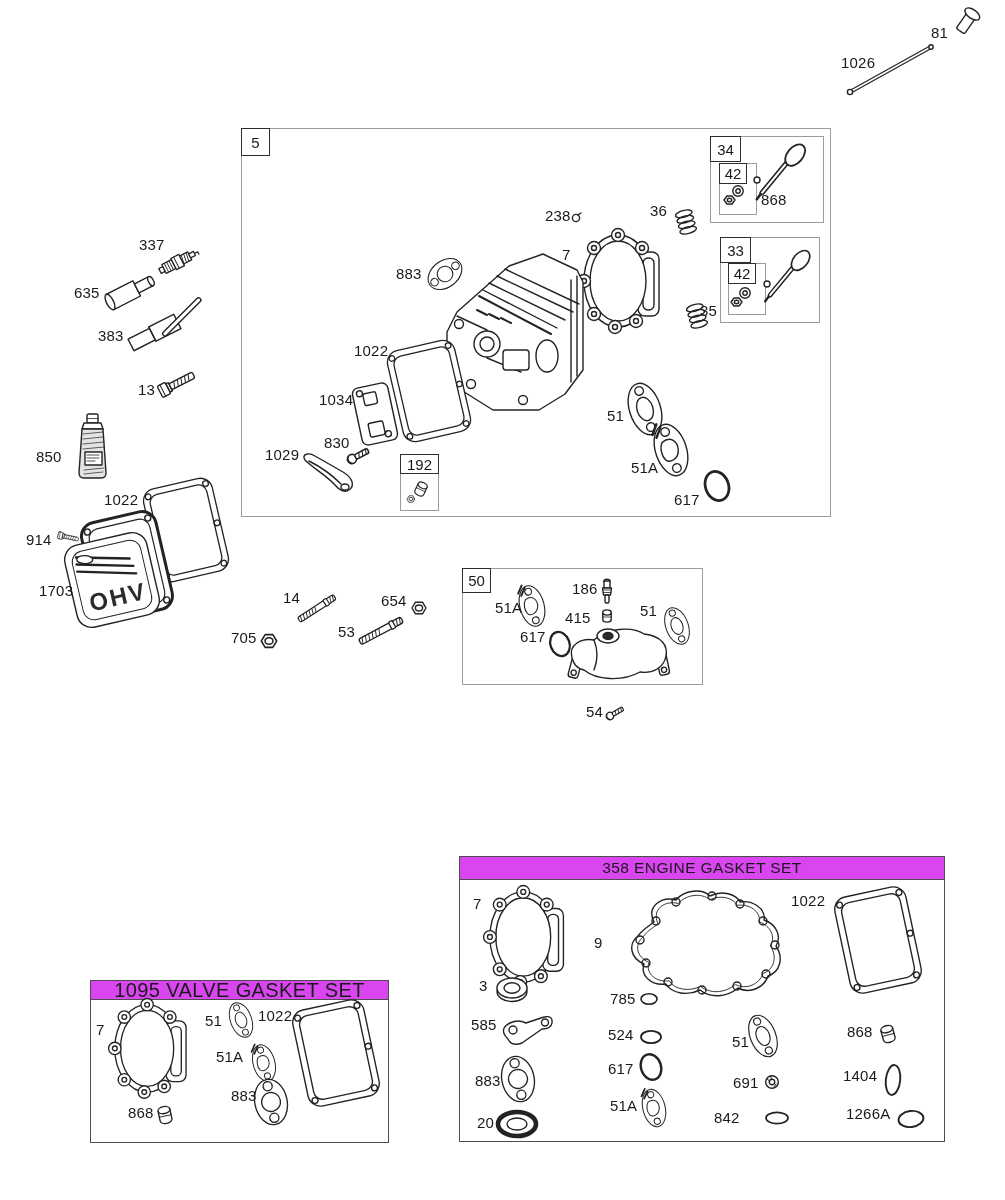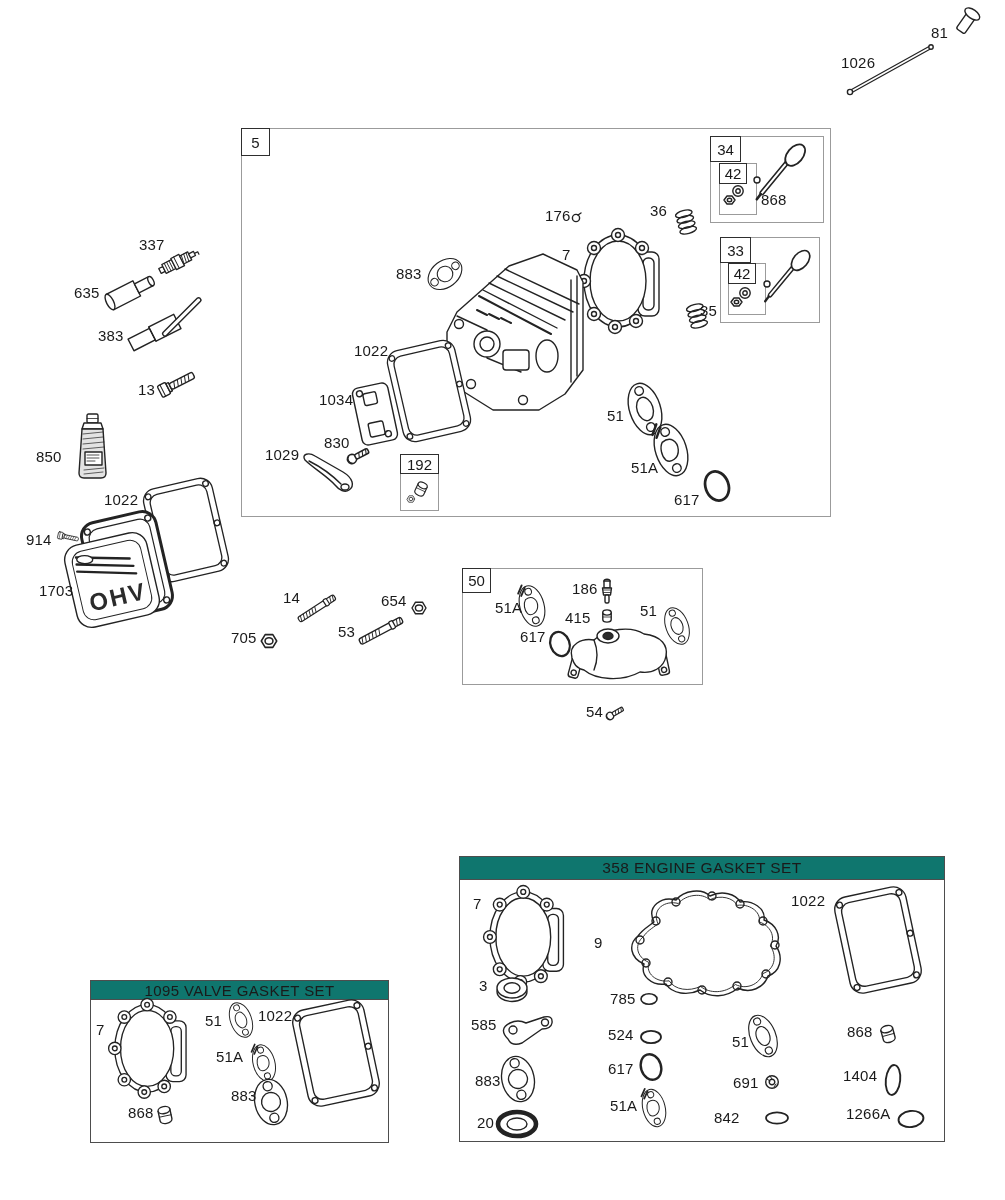--- a/index.html
+++ b/index.html
@@ -2,21 +2,21 @@
 <html><head>
 <meta charset="utf-8">
 <style>
   html,body{margin:0;padding:0;background:#fff}
   .stage{position:relative;width:1005px;height:1200px;background:#fff;
          font-family:"Liberation Sans",sans-serif;color:#1a1a1a;overflow:hidden}
   .pbox{position:absolute;border:1px solid #9b9b9b;background:transparent;z-index:1}
   .setbox{position:absolute;border:1.5px solid #4d4d4d;background:transparent;z-index:1}
   .set-head{position:absolute;left:-1px;top:-1px;right:-1px;height:22px;
             border:1.5px solid #4d4d4d;display:flex;align-items:center;justify-content:center;
-            font-size:15.5px;letter-spacing:.4px;z-index:2;background:#0f766e}
+            font-size:15.5px;letter-spacing:.4px;z-index:2;background:#d946ef}
   .tag{position:absolute;border:1.5px solid #2e2e2e;background:#fff;display:flex;
        align-items:center;justify-content:center;font-size:15px;z-index:4}
   .lbl{position:absolute;font-size:15px;line-height:18px;white-space:nowrap;
        letter-spacing:.2px;z-index:4}
   svg.overlay{position:absolute;left:0;top:0;z-index:3}
 </style>
 </head>
 <body>
 
 <div class="stage">
@@ -26,21 +26,21 @@
   <div class="pbox" style="left:719px;top:163px;width:36px;height:50px"></div>
   <div class="pbox" style="left:720px;top:237px;width:98px;height:84px"></div>
   <div class="pbox" style="left:728px;top:263px;width:36px;height:50px"></div>
   <div class="pbox" style="left:400px;top:454px;width:37px;height:55px"></div>
   <div class="pbox" style="left:462px;top:568px;width:239px;height:115px"></div>
 
   <div class="setbox" style="left:459px;top:856px;width:484px;height:284px">
     <div class="set-head">358 ENGINE GASKET SET</div>
   </div>
   <div class="setbox" style="left:90px;top:980px;width:297px;height:161px">
-    <div class="set-head" style="height:18px;font-size:15px">1095 VALVE GASKET SET</div>
+    <div class="set-head" style="height:18px;font-size:20px">1095 VALVE GASKET SET</div>
   </div>
 
   <div class="tag" style="left:241px;top:128px;width:27px;height:26px">5</div>
   <div class="tag" style="left:710px;top:136px;width:29px;height:24px">34</div>
   <div class="tag" style="left:719px;top:163px;width:26px;height:19px">42</div>
   <div class="tag" style="left:720px;top:237px;width:29px;height:24px">33</div>
   <div class="tag" style="left:728px;top:263px;width:26px;height:19px">42</div>
   <div class="tag" style="left:400px;top:454px;width:37px;height:18px">192</div>
   <div class="tag" style="left:462px;top:568px;width:27px;height:23px">50</div>
 
@@ -370,21 +370,21 @@
     <use href="#d-51" transform="translate(241,1020) rotate(-20) scale(0.68)"></use>
     <use href="#d-cg" transform="translate(336,1053) rotate(-12) scale(0.98)"></use>
     <use href="#d-51a" transform="translate(264,1063) rotate(-15) scale(0.7)"></use>
     <use href="#d-883" transform="translate(271,1102) rotate(-12) scale(0.95)"></use>
     <use href="#d-plug" transform="translate(165,1115) rotate(-12)"></use>
   </svg>
 
   <div class="lbl" style="left:931px;top:24px">81</div>
   <div class="lbl" style="left:841px;top:54px">1026</div>
 
-  <div class="lbl" style="left:545px;top:207px">176</div>
+  <div class="lbl" style="left:545px;top:207px">238</div>
   <div class="lbl" style="left:562px;top:246px">7</div>
   <div class="lbl" style="left:396px;top:265px">883</div>
   <div class="lbl" style="left:650px;top:202px">36</div>
   <div class="lbl" style="left:700px;top:302px">35</div>
   <div class="lbl" style="left:761px;top:191px">868</div>
   <div class="lbl" style="left:354px;top:342px">1022</div>
   <div class="lbl" style="left:319px;top:391px">1034</div>
   <div class="lbl" style="left:324px;top:434px">830</div>
   <div class="lbl" style="left:265px;top:446px">1029</div>
   <div class="lbl" style="left:607px;top:407px">51</div>

